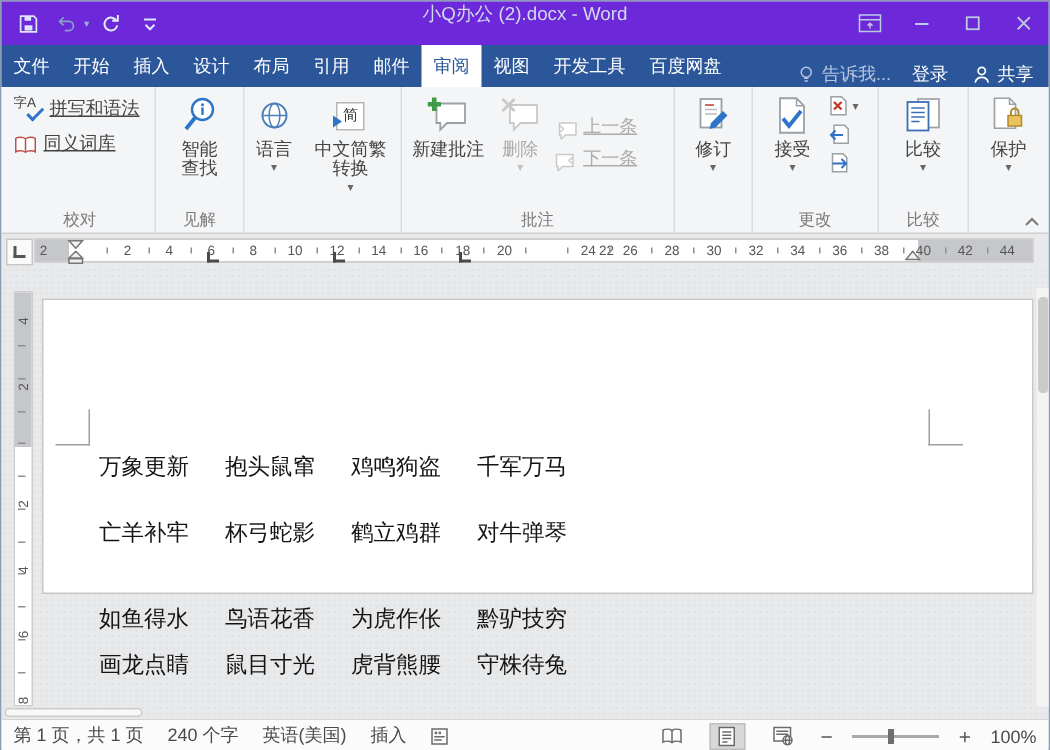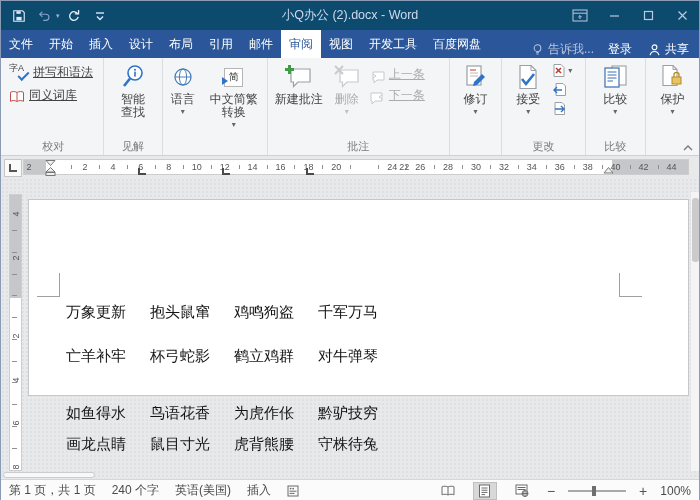--- a/index.html
+++ b/index.html
@@ -1,20 +1,20 @@
 <!DOCTYPE html>
 <html><head>
 <meta charset="utf-8">
 <style>
   html,body{margin:0;padding:0;}
   body{width:700px;height:500px;overflow:hidden;font-family:"Liberation Sans","DejaVu Sans",sans-serif;-webkit-font-smoothing:antialiased;}
   .window{position:relative;width:700px;height:500px;box-sizing:border-box;border:1px solid #8b9bb5;background:#e8e9eb;}
 
   
-  .titlebar{position:relative;height:29px;background:#0c4a6e;display:flex;align-items:center;}
+  .titlebar{position:relative;height:29px;background:#6d28d9;display:flex;}
   .qat{display:flex;align-items:center;gap:2px;padding-left:6px;}
   .qat-btn{width:24px;height:22px;display:flex;align-items:center;justify-content:center;}
   .qat-caret{color:#9db1d4;font-size:7px;margin-left:-3px;}
   .title-text{position:absolute;left:0;right:0;text-align:center;color:#cfdaef;font-size:12.5px;pointer-events:none;}
   .winctrls{margin-left:auto;display:flex;height:100%;}
   .winbtn{width:34px;height:100%;display:flex;align-items:center;justify-content:center;color:#bcc9e2;font-size:13px;}
 
   
   .tabrow{height:28px;background:#2b579a;display:flex;align-items:stretch;font-size:12px;color:#fff;white-space:nowrap;}
   .tab{display:flex;align-items:center;padding:0 8px;cursor:default;}
@@ -309,21 +309,21 @@
         <div class="rbig disabled">
           <span class="rb-icon">
             <svg width="28" height="26" viewBox="0 0 28 26">
                 <path d="M7 6 h18 v12 h-11 l-4.5 4.5 v-4.5 h-2.5 z" fill="#fff" stroke="#c9c9c9" stroke-width="1.2"></path>
                 <path d="M2 2 l8 8 M10 2 l-8 8" stroke="#c9c9c9" stroke-width="1.8"></path>
               </svg>
           </span>
           <span class="rb-label">删除</span>
           <span class="caret">▾</span>
         </div>
-        <div class="rcol" style="margin-top:2px;">
+        <div class="rcol" style="margin-top:12px;">
           <div class="rsmall disabled">
             <span>
               <svg width="15" height="13" viewBox="0 0 15 13">
                   <path d="M3 2 h11 v8 h-7 l-3 3 v-3 h-1 z" fill="#fff" stroke="#c9c9c9"></path>
                   <path d="M6 6 l-3-2.2 M6 6 l-3 2.2" stroke="#c9c9c9"></path>
                 </svg>
             </span>
             <span>上一条</span>
           </div>
           <div class="rsmall disabled">

